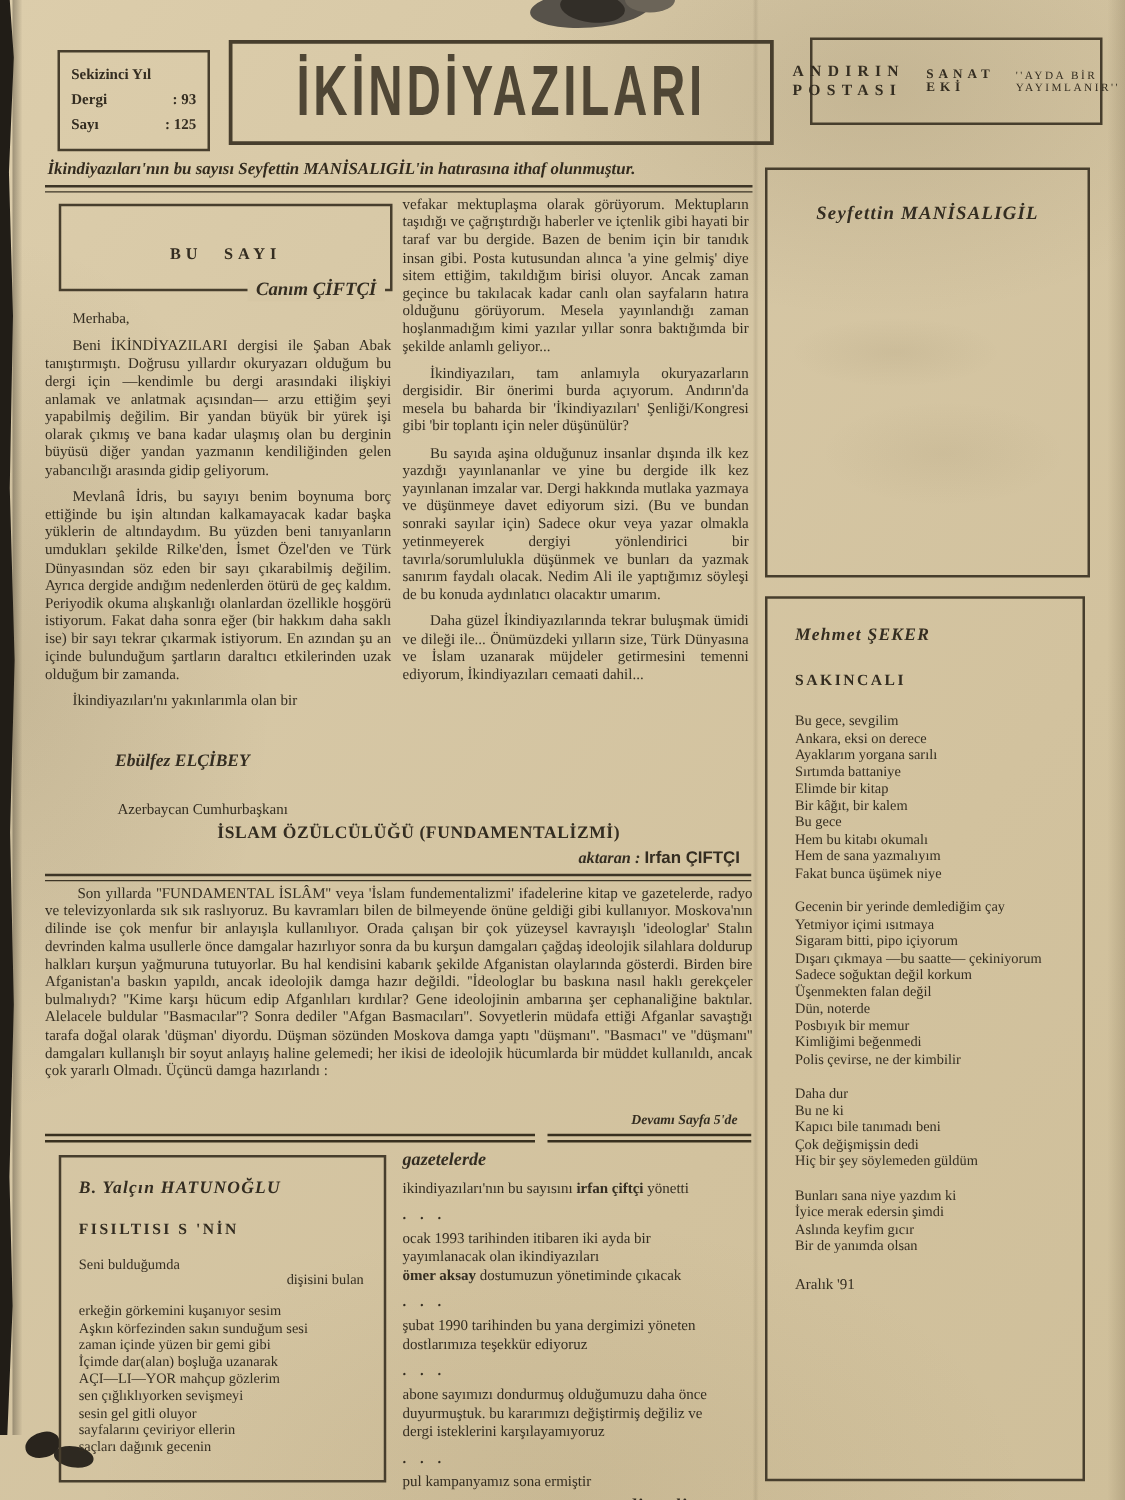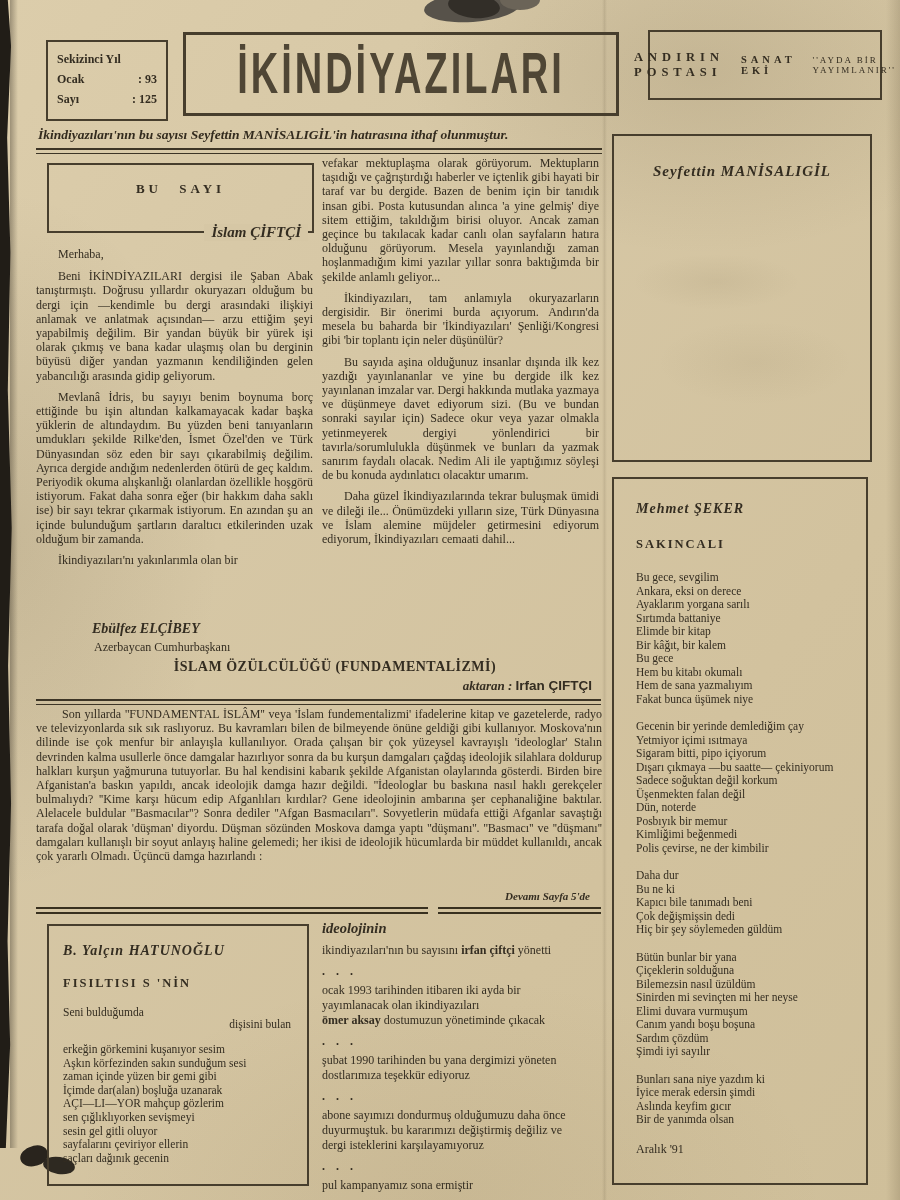--- a/index.html
+++ b/index.html
@@ -39,21 +39,21 @@
   .title-box .big-title { font-family:"Liberation Sans", sans-serif; font-weight:700; font-size:38px; letter-spacing:3px; color:#4f4635; transform:scaleY(1.5); white-space:nowrap; }
   .suppl-box { left:648px; top:30px; width:230px; height:66px; display:flex; flex-direction:row; align-items:center; justify-content:center; gap:17px; }
   .suppl-1 { font-weight:bold; font-size:12.5px; letter-spacing:5px; }
   .suppl-2 { font-weight:bold; font-size:10.5px; letter-spacing:4px; }
   .suppl-3 { font-size:9px; letter-spacing:2px; }
 
   .dedication { position:absolute; left:38px; top:127px; width:565px; font-style:italic; font-weight:bold; font-size:13.5px; color:#332b1e; }
 
   
   .busayi-box { left:47px; top:163px; width:263px; height:66px; }
-  .busayi-title { text-align:center; padding-top:16px; font-weight:bold; font-size:13px; letter-spacing:4px; word-spacing:10px; }
+  .busayi-title { text-align:center; padding-top:30px; font-weight:bold; font-size:13px; letter-spacing:4px; word-spacing:10px; }
   .busayi-author { position:absolute; right:4px; bottom:-10px; background:#d6c7a5; padding:0 7px; font-style:italic; font-weight:bold; font-size:15px; }
 
   .col-text { position:absolute; width:277px; font-size:12px; line-height:14.2px; text-align:justify; }
   .col-text p { margin:0 0 7px 0; text-indent:22px; }
   .col1 { left:36px; top:247px; }
   .col2 { left:322px; top:156px; }
   .greeting { text-indent:22px; margin-bottom:8px; }
 
   .memorial-box { left:612px; top:134px; width:256px; height:324px;
     background:
@@ -62,21 +62,21 @@
   .memorial-name { margin-top:27px; text-align:center; font-style:italic; font-weight:bold; font-size:15px; letter-spacing:1px; }
 
   .poem-box { left:612px; top:477px; width:256px; height:708px; padding:22px 0 0 22px; box-sizing:border-box; }
   .poem-author { font-style:italic; font-weight:bold; font-size:14px; letter-spacing:1px; }
   .poem-title { margin-top:20px; font-weight:bold; font-size:12.5px; letter-spacing:2px; }
   .stanza { margin-top:14px; font-size:11.5px; line-height:13.5px; white-space:pre-line; }
   .stanza-first { margin-top:19px; }
   .poem-date { margin-top:15px; text-align:left; padding-right:44px; font-size:12px; }
 
   
-  .elc-author { position:absolute; left:92px; top:621px; font-style:italic; font-weight:bold; font-size:14px; }
+  .elc-author { position:absolute; left:92px; top:602px; font-style:italic; font-weight:bold; font-size:14px; }
   .elc-author-title { position:absolute; left:94px; top:640px; font-size:12px; }
   .elc-title { position:absolute; left:70px; top:659px; width:530px; text-align:center; font-weight:bold; font-size:14px; letter-spacing:0.5px; }
   .elc-byline { position:absolute; left:60px; top:678px; width:532px; text-align:right; font-size:13px; }
   .elc-byline .lbl { font-style:italic; font-weight:bold; }
   .elc-byline .val { font-family:"Liberation Sans", sans-serif; font-weight:bold; font-size:13.5px; }
   .elc-rule { left:36px; top:699px; width:565px; }
   .elc-body { position:absolute; left:36px; top:707px; width:566px; font-size:12px; line-height:14.2px; text-align:justify; text-indent:26px; }
   .elc-continued { position:absolute; left:60px; top:890px; width:530px; text-align:right; font-style:italic; font-weight:bold; font-size:11px; }
   .elc-rule2a { left:36px; top:907px; width:392px; }
   .elc-rule2b { left:438px; top:907px; width:163px; }
@@ -110,21 +110,21 @@
   <div class="blob-1"></div>
   <div class="blob-2"></div>
   <div class="fold-mid"></div>
   <div class="edge-right"></div>
 
   <div class="boxed issue-box">
     <div class="issue-row">
       <span>Sekizinci Yıl</span>
     </div>
     <div class="issue-row">
-      <span>Ocak</span>
+      <span>Dergi</span>
       <span>:  93</span>
     </div>
     <div class="issue-row">
       <span>Sayı</span>
       <span>:  125</span>
     </div>
   </div>
 
   <div class="boxed title-box">
     <div class="big-title">İKİNDİYAZILARI</div>
@@ -134,35 +134,35 @@
     <div class="suppl-1">ANDIRIN POSTASI</div>
     <div class="suppl-2">SANAT EKİ</div>
     <div class="suppl-3">''AYDA BİR YAYIMLANIR''</div>
   </div>
 
   <div class="dedication">İkindiyazıları'nın bu sayısı  Seyfettin MANİSALIGİL'in hatırasına ithaf olunmuştur.</div>
   <div class="rule-double" style="left:36px; top:148px; width:566px;"></div>
 
   <div class="boxed busayi-box">
     <div class="busayi-title">BU SAYI</div>
-    <div class="busayi-author">İslam ÇİFTÇİ</div>
+    <div class="busayi-author">Canım ÇİFTÇİ</div>
   </div>
 
   <div class="col-text col1">
     <div class="greeting">Merhaba,</div>
     <p>Beni İKİNDİYAZILARI dergisi ile Şaban Abak tanıştırmıştı. Doğrusu yıllardır okuryazarı olduğum bu dergi için —kendimle bu dergi arasındaki ilişkiyi anlamak ve anlatmak açısından— arzu ettiğim şeyi yapabilmiş değilim. Bir yandan büyük bir yürek işi olarak çıkmış ve bana kadar ulaşmış olan bu derginin büyüsü diğer yandan yazmanın kendiliğinden gelen yabancılığı arasında gidip geliyorum.</p>
     <p>Mevlanâ İdris, bu sayıyı benim boynuma borç ettiğinde bu işin altından kalkamayacak kadar başka yüklerin de altındaydım. Bu yüzden beni tanıyanların umdukları şekilde Rilke'den, İsmet Özel'den ve Türk Dünyasından söz eden bir sayı çıkarabilmiş değilim. Ayrıca dergide andığım nedenlerden ötürü de geç kaldım. Periyodik okuma alışkanlığı olanlardan özellikle hoşgörü istiyorum. Fakat daha sonra eğer (bir hakkım daha saklı ise) bir sayı tekrar çıkarmak istiyorum. En azından şu an içinde bulunduğum şartların daraltıcı etkilerinden uzak olduğum bir zamanda.</p>
     <p>İkindiyazıları'nı yakınlarımla olan bir</p>
   </div>
 
   <div class="col-text col2">
     <p style="text-indent:0;">vefakar mektuplaşma olarak görüyorum. Mektupların taşıdığı ve çağrıştırdığı haberler ve içtenlik gibi hayati bir taraf var bu dergide. Bazen de benim için bir tanıdık insan gibi. Posta kutusundan alınca 'a yine gelmiş' diye sitem ettiğim, takıldığım birisi oluyor. Ancak zaman geçince bu takılacak kadar canlı olan sayfaların hatıra olduğunu görüyorum. Mesela yayınlandığı zaman hoşlanmadığım kimi yazılar yıllar sonra baktığımda bir şekilde anlamlı geliyor...</p>
     <p>İkindiyazıları, tam anlamıyla okuryazarların dergisidir. Bir önerimi burda açıyorum. Andırın'da mesela bu baharda bir 'İkindiyazıları' Şenliği/Kongresi gibi 'bir toplantı için neler düşünülür?</p>
     <p>Bu sayıda aşina olduğunuz insanlar dışında ilk kez yazdığı yayınlananlar ve yine bu dergide ilk kez yayınlanan imzalar var. Dergi hakkında mutlaka yazmaya ve düşünmeye davet ediyorum sizi. (Bu ve bundan sonraki sayılar için) Sadece okur veya yazar olmakla yetinmeyerek dergiyi yönlendirici bir tavırla/sorumlulukla düşünmek ve bunları da yazmak sanırım faydalı olacak. Nedim Ali ile yaptığımız söyleşi de bu konuda aydınlatıcı olacaktır umarım.</p>
-    <p>Daha güzel İkindiyazılarında tekrar buluşmak ümidi ve dileği ile... Önümüzdeki yılların size, Türk Dünyasına ve İslam alemine müjdeler getirmesini ediyorum ediyorum, İkindiyazıları cemaati dahil...</p>
+    <p>Daha güzel İkindiyazılarında tekrar buluşmak ümidi ve dileği ile... Önümüzdeki yılların size, Türk Dünyasına ve İslam uzanarak müjdeler getirmesini temenni ediyorum, İkindiyazıları cemaati dahil...</p>
   </div>
 
   <div class="boxed memorial-box">
     <div class="memorial-name">Seyfettin MANİSALIGİL</div>
   </div>
 
   <div class="boxed poem-box">
     <div class="poem-author">Mehmet ŞEKER</div>
     <div class="poem-title">SAKINCALI</div>
     <div class="stanza stanza-first">Bu gece, sevgilim
@@ -183,28 +183,20 @@
 Üşenmekten falan değil
 Dün, noterde
 Posbıyık bir memur
 Kimliğimi beğenmedi
 Polis çevirse, ne der kimbilir</div>
     <div class="stanza">Daha dur
 Bu ne ki
 Kapıcı bile tanımadı beni
 Çok değişmişsin dedi
 Hiç bir şey söylemeden güldüm</div>
-    <div class="stanza">Bütün bunlar bir yana
-Çiçeklerin solduğuna
-Bilemezsin nasıl üzüldüm
-Sinirden mi sevinçten mi her neyse
-Elimi duvara vurmuşum
-Canım yandı boşu boşuna
-Sardım çözdüm
-Şimdi iyi sayılır</div>
     <div class="stanza">Bunları sana niye yazdım ki
 İyice merak edersin şimdi
 Aslında keyfim gıcır
 Bir de yanımda olsan</div>
     <div class="poem-date">Aralık '91</div>
   </div>
 
   <div class="elc-author">Ebülfez ELÇİBEY</div>
   <div class="elc-author-title">Azerbaycan Cumhurbaşkanı</div>
   <div class="elc-title">İSLAM ÖZÜLCÜLÜĞÜ (FUNDAMENTALİZMİ)</div>
@@ -228,21 +220,21 @@
 zaman içinde yüzen bir gemi gibi
 İçimde dar(alan) boşluğa uzanarak
 AÇI—LI—YOR mahçup gözlerim
 sen çığlıklıyorken sevişmeyi
 sesin gel gitli oluyor
 sayfalarını çeviriyor ellerin
 saçları dağınık gecenin</div>
   </div>
 
   <div class="ps">
-    <div class="ps-title">ideolojinin</div>
+    <div class="ps-title">gazetelerde</div>
     <div class="ps-note">
       <span>ikindiyazıları'nın bu sayısını </span><b>irfan çiftçi</b><span> yönetti</span>
     </div>
     <div class="ps-sep">. . .</div>
     <div class="ps-note">
       <span class="prelines">ocak 1993 tarihinden itibaren iki ayda bir
 yayımlanacak olan ikindiyazıları</span><br>
       <b>ömer aksay</b><span> dostumuzun yönetiminde çıkacak</span>
     </div>
     <div class="ps-sep">. . .</div>

